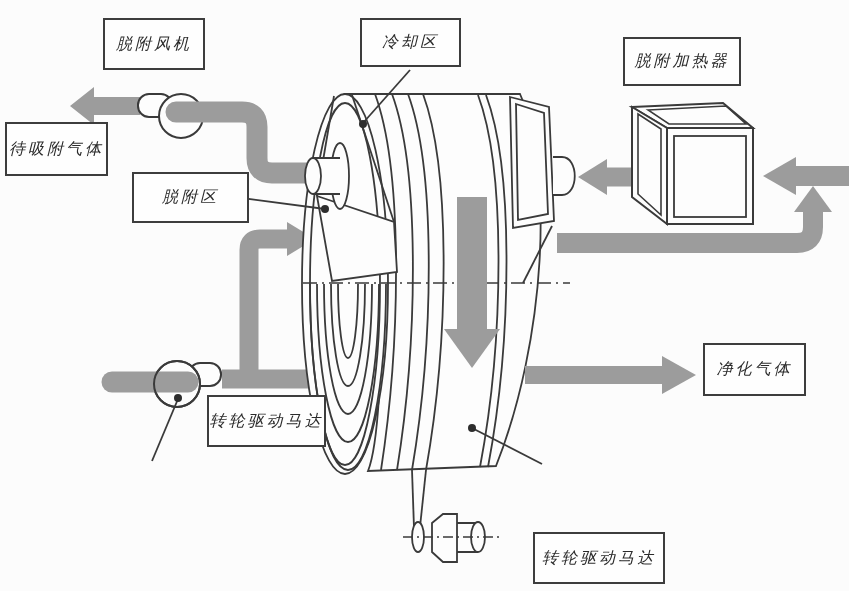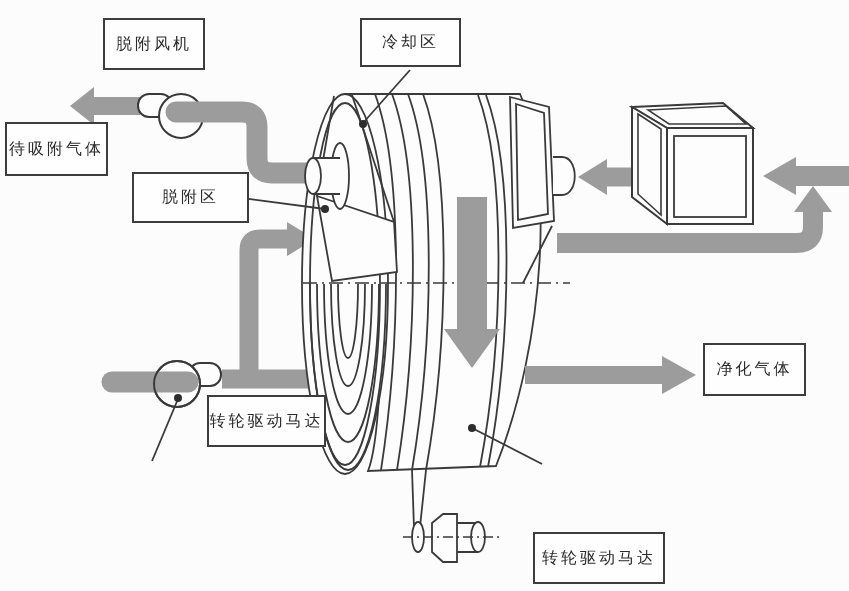--- a/index.html
+++ b/index.html
@@ -4,21 +4,21 @@
 <style>
   html,body{margin:0;padding:0;background:#e8e8e8;font-family:"DejaVu Sans","Liberation Sans",sans-serif;}
   .stage{position:relative;width:849px;height:591px;background:#fcfcfc;overflow:hidden;margin:0 auto;}
   .stage svg{position:absolute;left:0;top:0;}
   .lbox{
     position:absolute;
     border:2px solid #3d3d3d;
     background:#fefefe;
     display:flex;align-items:center;justify-content:center;
     font-size:16px;letter-spacing:3px;color:#2b2b2b;
-    box-sizing:border-box;white-space:nowrap;
+    box-sizing:border-box;white-space:nowrap;font-style:italic;
   }
 </style>
 </head>
 <body>
 
 <div class="stage">
 
 <svg width="849" height="591" viewBox="0 0 849 591">
 
   <g fill="#9c9c9c" stroke="none">
@@ -135,20 +135,21 @@
     <circle cx="178" cy="398" r="4" stroke="none"></circle>
     <path d="M542,464 L472,428" fill="none"></path>
     <circle cx="472" cy="428" r="4" stroke="none"></circle>
   </g>
 </svg>
 
   <div class="lbox" style="left:103px;top:18px;width:102px;height:52px">脱附风机</div>
 
   <div class="lbox" style="left:360px;top:18px;width:101px;height:49px">冷却区</div>
 
+  <div class="lbox" style="left:623px;top:37px;width:118px;height:49px">脱附加热器</div>
 
   <div class="lbox" style="left:5px;top:122px;width:103px;height:54px">待吸附气体</div>
 
   <div class="lbox" style="left:132px;top:172px;width:117px;height:51px">脱附区</div>
 
   <div class="lbox" style="left:207px;top:395px;width:119px;height:52px">转轮驱动马达</div>
 
 
   <div class="lbox" style="left:703px;top:343px;width:103px;height:53px">净化气体</div>
 

